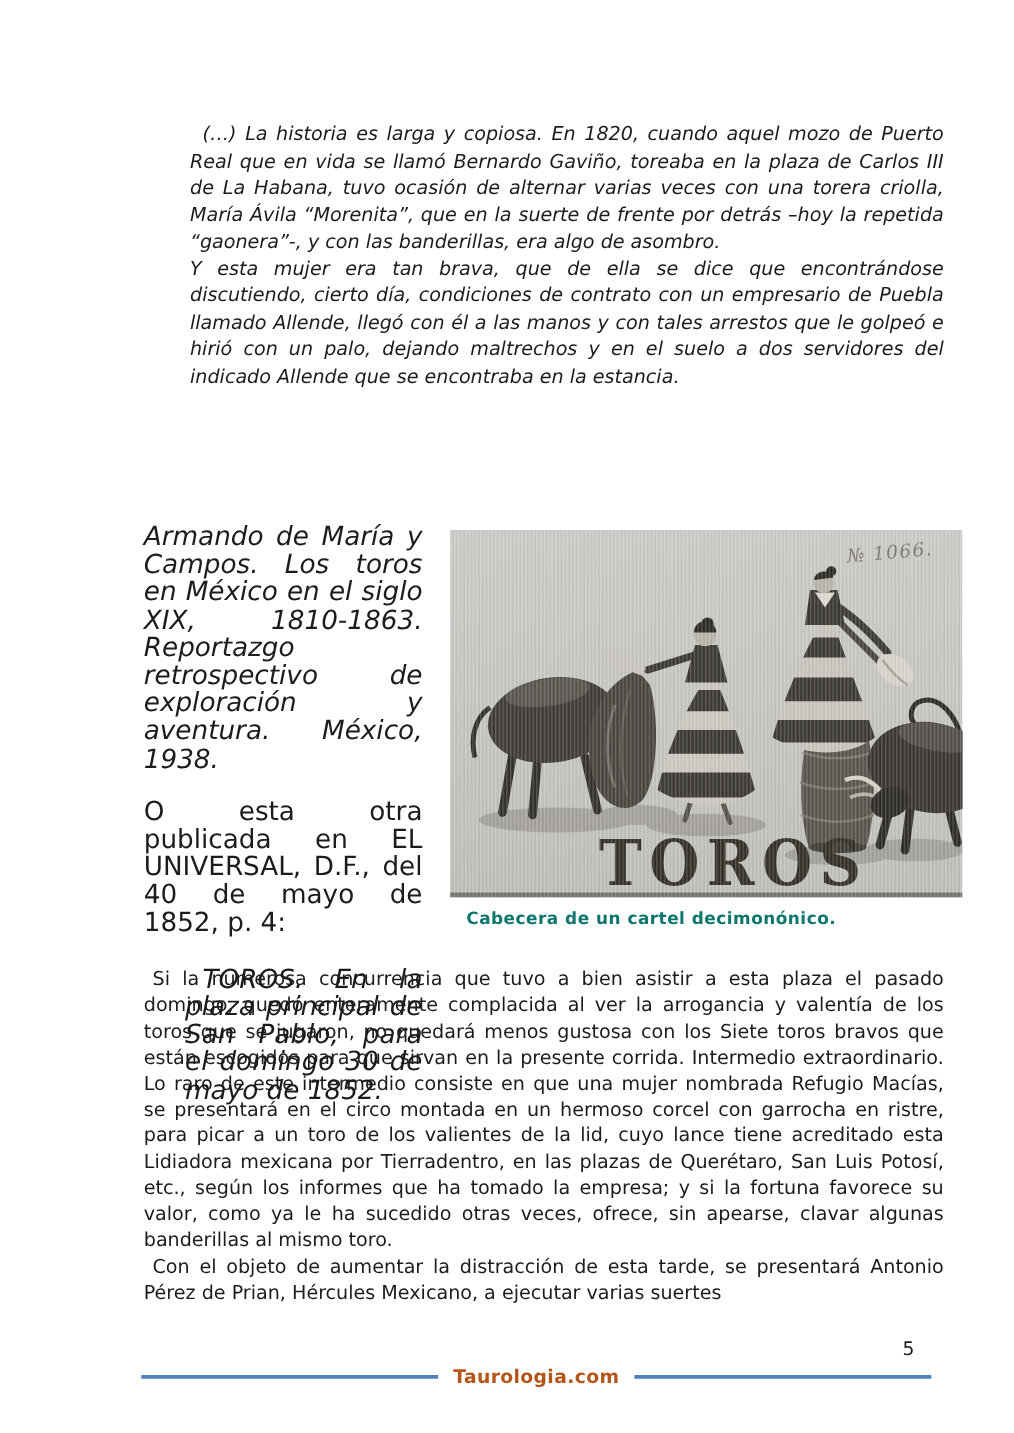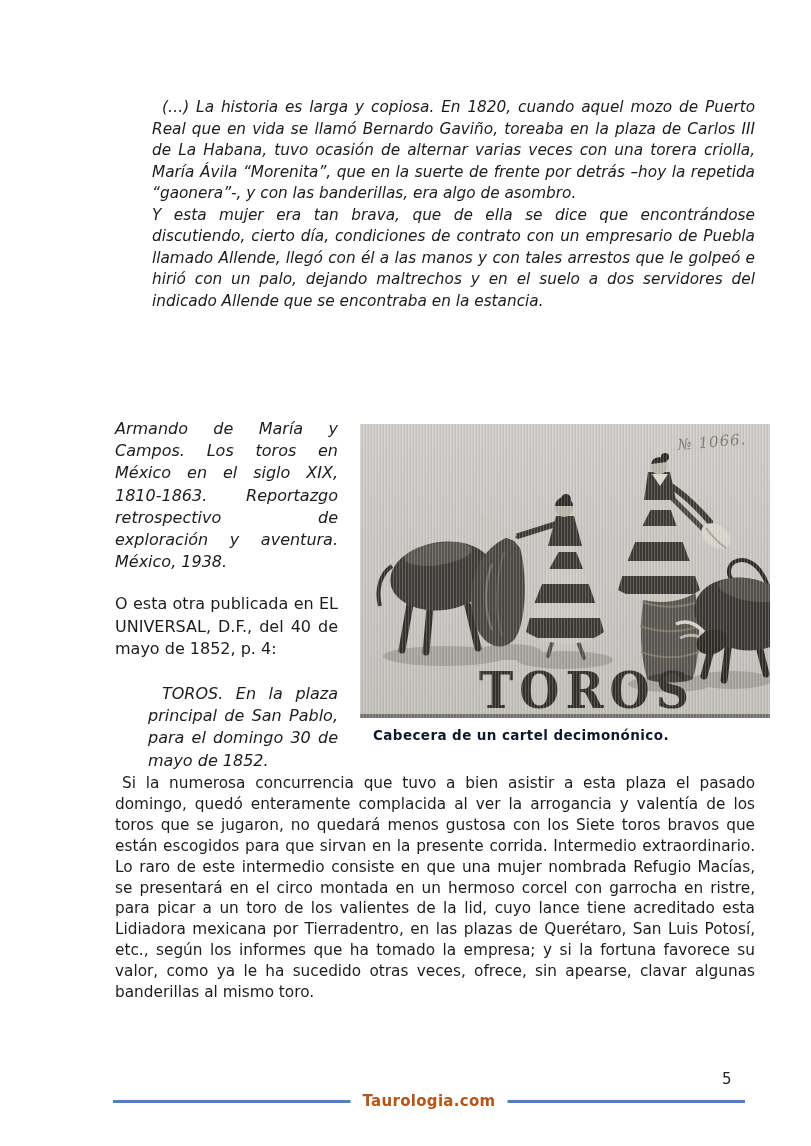--- a/index.html
+++ b/index.html
@@ -12,34 +12,34 @@
   .top-quote {
     position:absolute; left:152px; top:97px; width:603px;
     font-style:italic; font-size:15.3px; line-height:21.5px; text-align:justify;
   }
   .top-quote p { margin:0; }
   .top-quote p.first { text-indent:10px; }
 
   
   .left-col {
     position:absolute; left:115px; top:418px; width:223px;
-    font-size:16px; line-height:22.2px;
+    font-size:21px; line-height:22.2px;
   }
   .citation { margin:0; font-style:italic; text-align:justify; }
   .intro { margin:20px 0 0 0; text-align:justify; }
   .press-quote {
     margin:23px 0 0 33px; font-style:italic; text-align:justify; text-indent:14px;
   }
 
   
   .figure { position:absolute; left:360px; top:424px; width:410px; }
   .poster { display:block; width:410px; height:294px; }
   .caption {
     margin:9px 0 0 13px; font-size:13.5px; font-weight:bold;
-    letter-spacing:0.4px; color:#0f172a;
+    letter-spacing:0.4px; color:#0f766e;
   }
 
   
   .body-text {
     position:absolute; left:115px; top:773px; width:640px;
     font-size:15.3px; line-height:20.9px; text-align:justify;
   }
   .body-text p { margin:0; text-indent:7px; }
 
   
@@ -170,19 +170,20 @@
       <text x="227" y="258" text-anchor="middle" font-family="DejaVu Serif, serif" font-weight="bold" font-size="46" letter-spacing="6" fill="#343029" transform="scale(1,1.1)">TOROS</text>
 
       <rect x="0" y="290" width="410" height="4" fill="#57544e" opacity="0.7"></rect>
       <rect x="0" y="0" width="410" height="294" fill="url(#scan)"></rect>
     </svg>
     <div class="caption">Cabecera de un cartel decimonónico.</div>
   </div>
 
   <div class="body-text">
     <p>Si la numerosa concurrencia que tuvo a bien asistir a esta plaza el pasado domingo, quedó enteramente complacida al ver la arrogancia y valentía de los toros que se jugaron, no quedará menos gustosa con los Siete toros bravos que están escogidos para que sirvan en la presente corrida. Intermedio extraordinario. Lo raro de este intermedio consiste en que una mujer nombrada Refugio Macías, se presentará en el circo montada en un hermoso corcel con garrocha en ristre, para picar a un toro de los valientes de la lid, cuyo lance tiene acreditado esta Lidiadora mexicana por Tierradentro, en las plazas de Querétaro, San Luis Potosí, etc., según los informes que ha tomado la empresa; y si la fortuna favorece su valor, como ya le ha sucedido otras veces, ofrece, sin apearse, clavar algunas banderillas al mismo toro.</p>
+    <p>Con el objeto de aumentar la distracción de esta tarde, se presentará Antonio Pérez de Prian, Hércules Mexicano, a ejecutar varias suertes</p>
   </div>
 
   <div class="page-number">5</div>
   <div class="footer-rule" style="background: rgb(79, 129, 189);"></div>
   <div class="site-label" style="color: rgb(180, 86, 26);">Taurologia.com</div>
 
 </div>
 
 </body></html>

